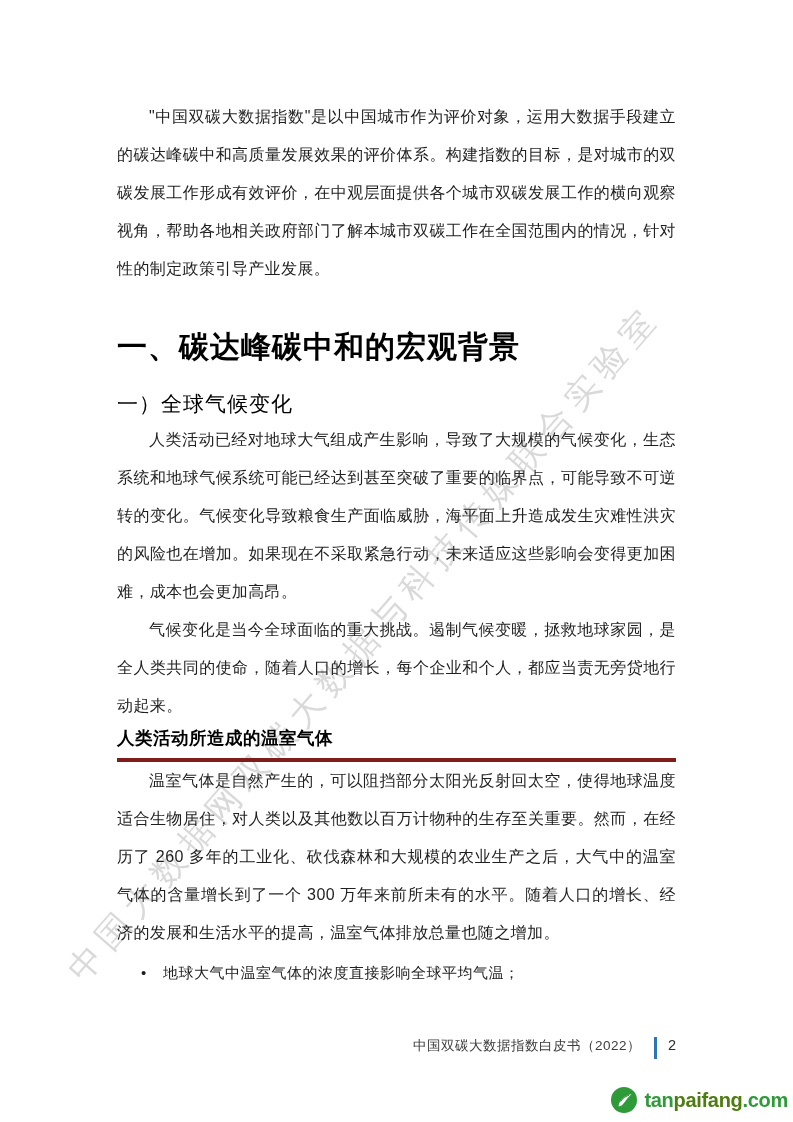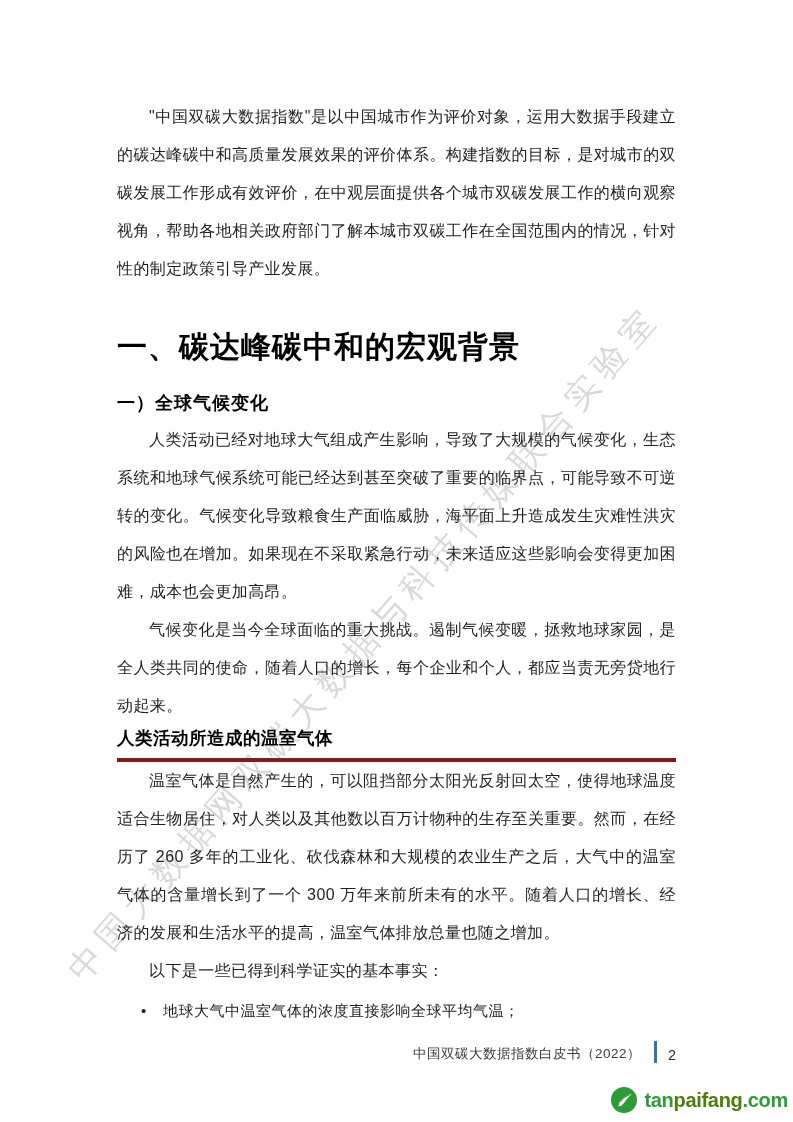--- a/index.html
+++ b/index.html
@@ -52,23 +52,23 @@
   h1.chapter {
     margin: 36px 0 0 0;
     font-size: 30px;
     line-height: 46px;
     font-weight: bold;
     color: #000000;
     letter-spacing: 1px;
   }
   h2.section {
     margin: 16px 0 0 0;
-    font-size: 18px;
+    font-size: 21px;
     line-height: 35px;
-    font-weight: bold;
+    font-weight: normal;
     color: #000000;
     letter-spacing: 1px;
   }
   .para-after-h2 { margin-top: 6px; }
   .para-mid { margin-top: 5px; }
   h3.subsection {
     margin: 0;
     font-size: 17.5px;
     line-height: 26px;
     font-weight: bold;
@@ -102,21 +102,21 @@
     font-size: 15px;
     letter-spacing: 0.5px;
     color: #1f1f1f;
   }
   .footer-row {
     position: absolute;
     top: 1037px;
     right: 117px;
     height: 26px;
     display: flex;
-    align-items: flex-end;
+    align-items: flex-start;
     z-index: 1;
     margin-left: 16px;
   }
   .footer-title {
     font-size: 13.5px;
     color: #3d3d3d;
     letter-spacing: 0.5px;
   }
   .footer-divider {
     width: 3px;
@@ -165,21 +165,20 @@
     <h2 class="section">一）全球气候变化</h2>
 
     <p class="body-para para-after-h2">人类活动已经对地球大气组成产生影响，导致了大规模的气候变化，生态系统和地球气候系统可能已经达到甚至突破了重要的临界点，可能导致不可逆转的变化。气候变化导致粮食生产面临威胁，海平面上升造成发生灾难性洪灾的风险也在增加。如果现在不采取紧急行动，未来适应这些影响会变得更加困难，成本也会更加高昂。</p>
 
     <p class="body-para para-mid">气候变化是当今全球面临的重大挑战。遏制气候变暖，拯救地球家园，是全人类共同的使命，随着人口的增长，每个企业和个人，都应当责无旁贷地行动起来。</p>
 
     <h3 class="subsection">人类活动所造成的温室气体</h3>
 
     <p class="body-para para-after-h3">温室气体是自然产生的，可以阻挡部分太阳光反射回太空，使得地球温度适合生物居住，对人类以及其他数以百万计物种的生存至关重要。然而，在经历了 260 多年的工业化、砍伐森林和大规模的农业生产之后，大气中的温室气体的含量增长到了一个 300 万年来前所未有的水平。随着人口的增长、经济的发展和生活水平的提高，温室气体排放总量也随之增加。</p>
 
-    <p class="body-para facts-intro">以下是一些已得到科学证实的基本事实：</p>
 
     <ul class="fact-list">
       <li class="fact-item">
         <span class="bullet-dot">•</span>
         <span class="fact-text">地球大气中温室气体的浓度直接影响全球平均气温；</span>
       </li>
     </ul>
 
   </main>
 

